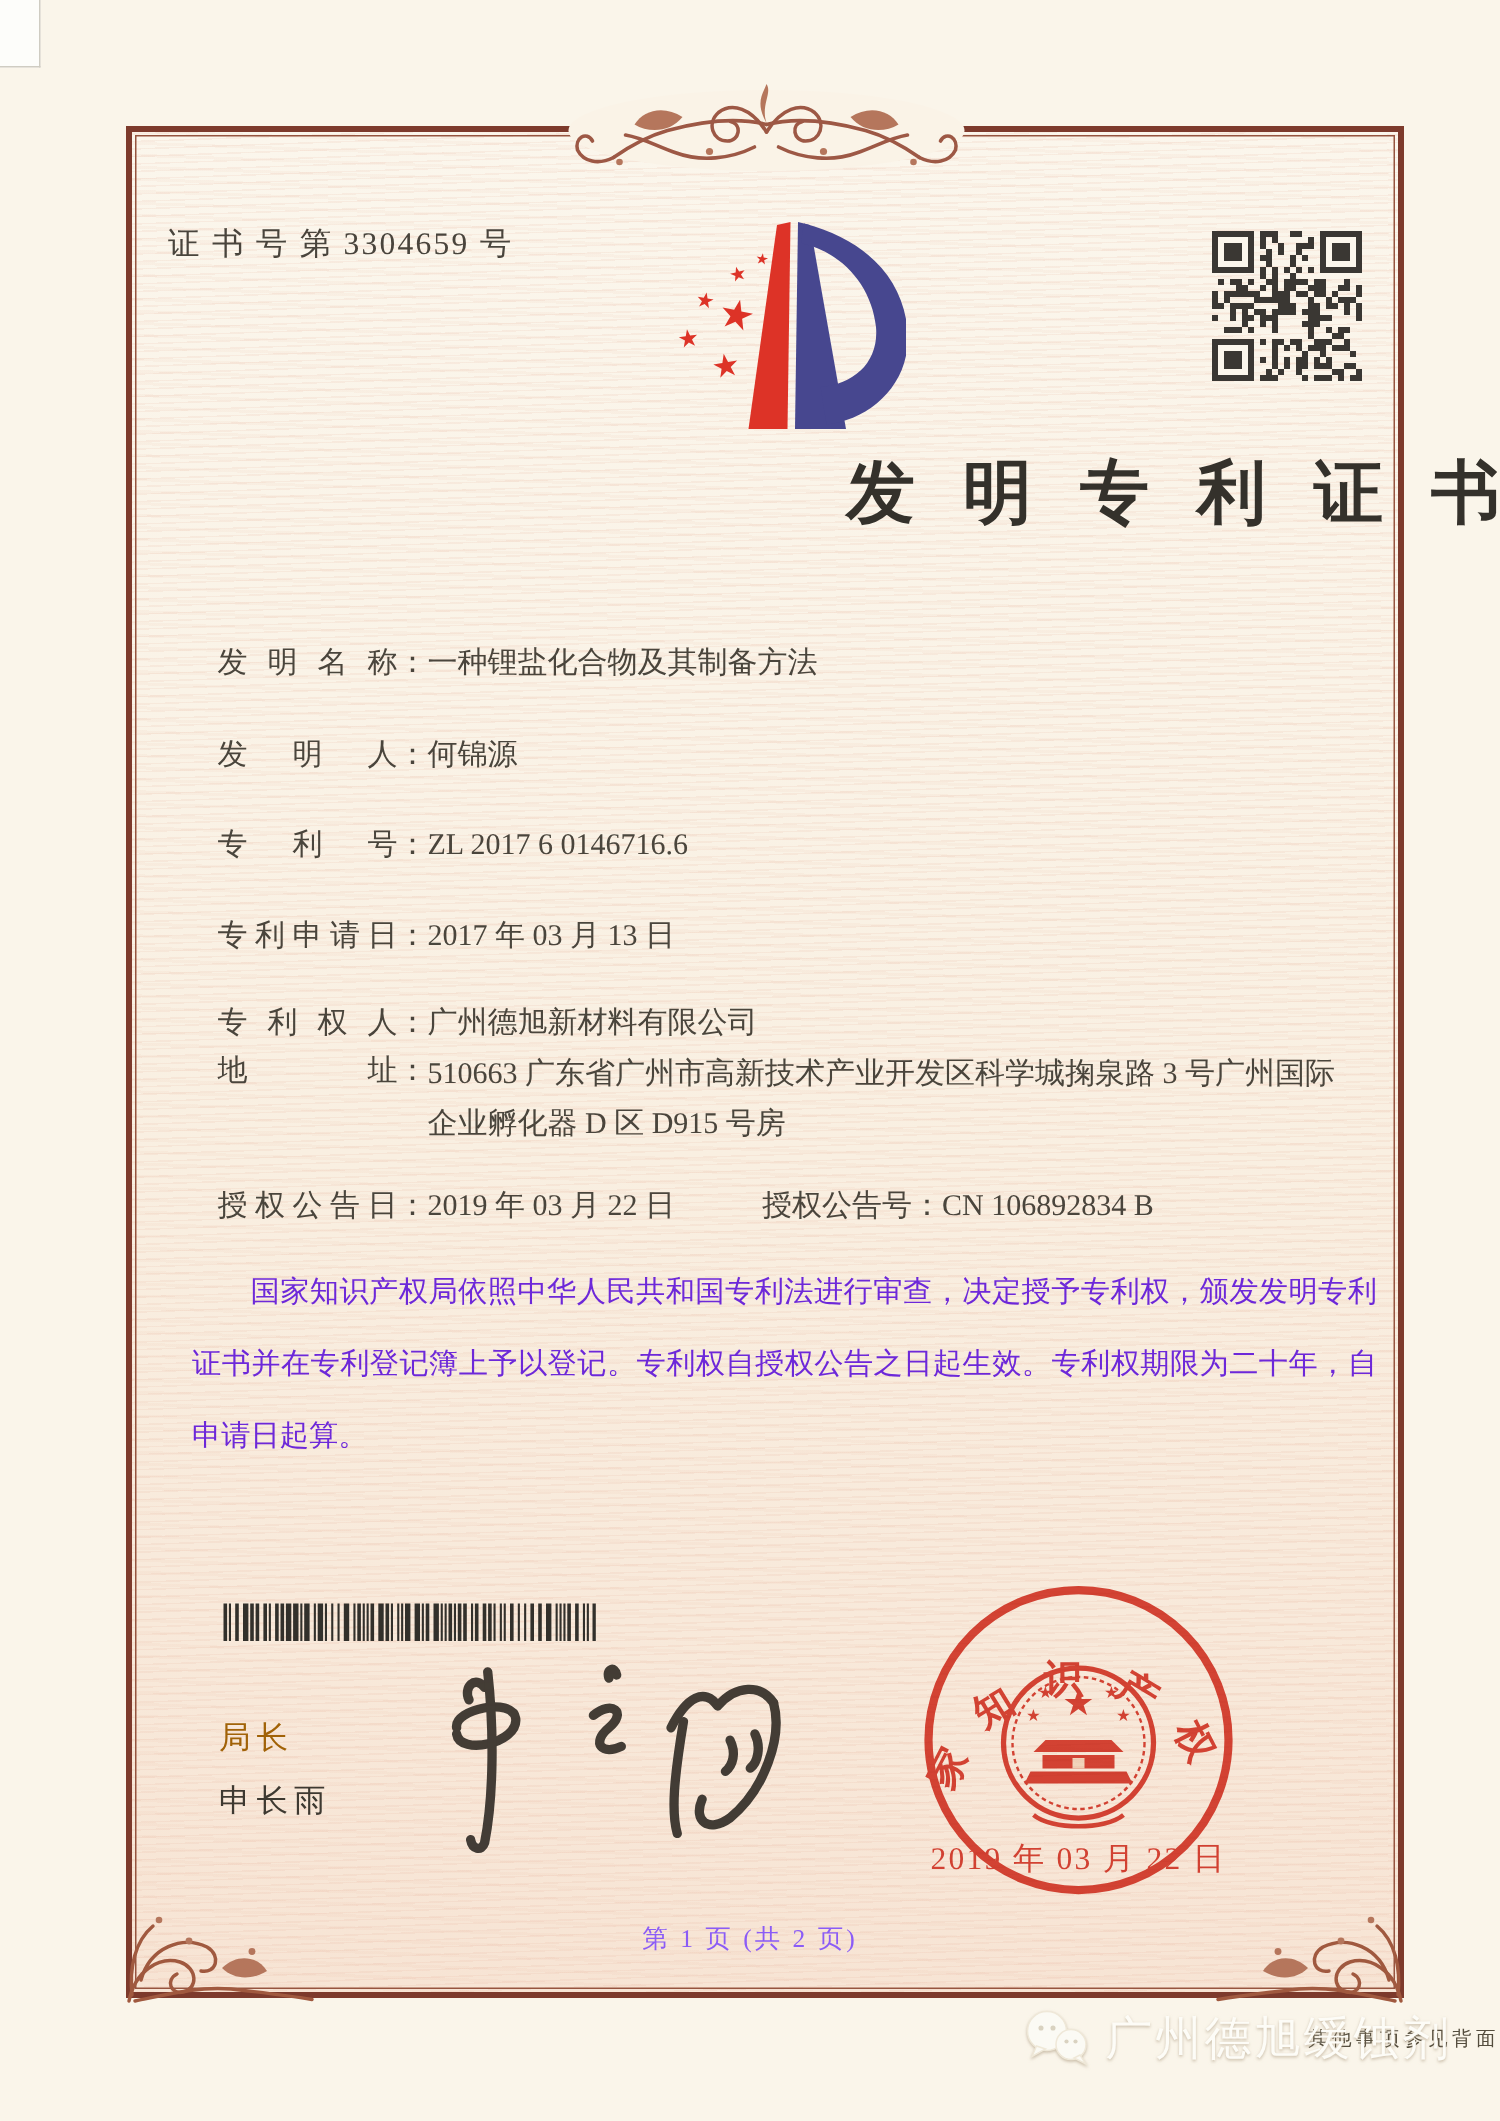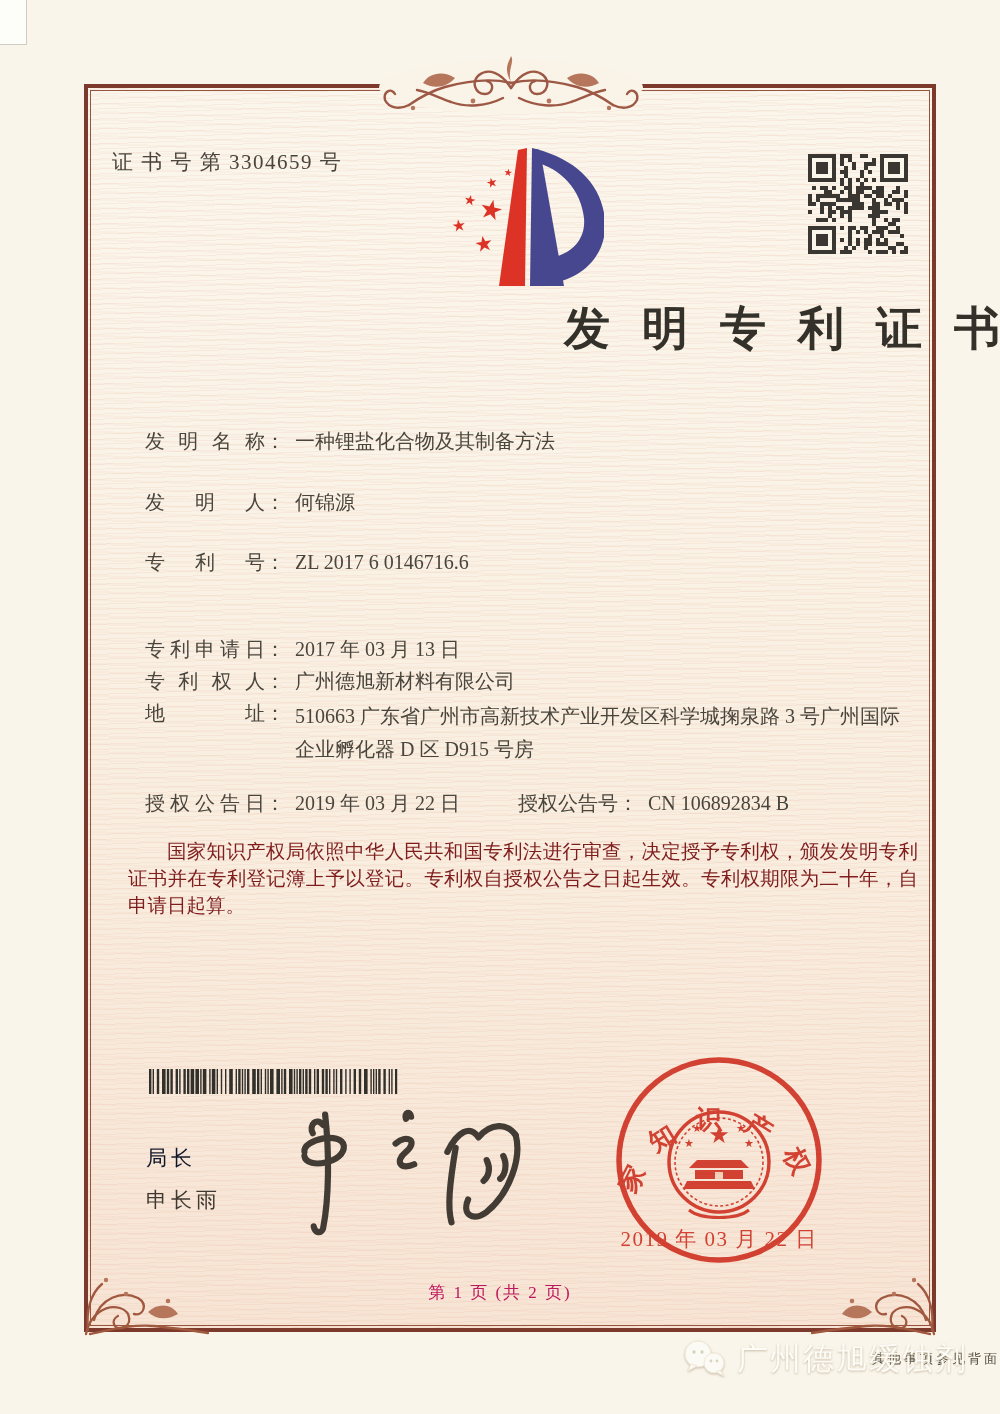--- a/index.html
+++ b/index.html
@@ -37,36 +37,36 @@
   .logo{left:428px;top:138px;}
   .qr{left:806px;top:152px;width:104px;height:104px;}
   .title-wrap{left:0;top:298px;width:100%;text-align:right;}
   .title-wrap span{
     font-size:46px;font-weight:700;color:#34312b;
     letter-spacing:32px;margin-right:-32px;
   }
   
   .row{position:absolute;left:145px;font-size:20px;color:#4a453c;white-space:nowrap;}
   .lbl{display:inline-block;width:120px;text-align:justify;text-align-last:justify;vertical-align:top;}
-  .val{margin-left:10px;}
+  .val{margin-left:0;}
   .val-addr{display:inline-block;width:624px;white-space:normal;line-height:33px;vertical-align:top;}
   .grant2{margin-left:58px;}
   
   .body-text{
-    left:128px;top:838px;width:790px;font-size:19.5px;line-height:27px;color:#7f1d1d;
+    left:128px;top:838px;width:790px;font-size:19.5px;line-height:48px;color:#6d28d9;
     text-align:justify;
   }
   .body-text p{margin:0;text-indent:2em;}
   
   .barcode{left:148px;top:1068px;}
-  .director-title{left:146px;top:1144px;font-size:21px;letter-spacing:4px;color:#0f172a;}
+  .director-title{left:146px;top:1144px;font-size:21px;letter-spacing:4px;color:#a16207;}
   .director-name{left:146px;top:1186px;font-size:21px;letter-spacing:4px;color:#3e3931;}
   .signature{left:278px;top:1098px;}
   .seal{left:589px;top:1048px;mix-blend-mode:multiply;opacity:.92;}
-  .page-ind{left:0;top:1281px;width:100%;text-align:center;font-size:17px;color:#be185d;letter-spacing:2px;}
+  .page-ind{left:0;top:1281px;width:100%;text-align:center;font-size:17px;color:#8b5cf6;letter-spacing:2px;}
   .back-note{left:0;top:1350px;width:100%;text-align:right;font-size:13px;color:#544d3e;letter-spacing:3px;}
   .watermark{
     position:absolute;right:32px;top:1338px;display:flex;align-items:center;gap:8px;
     filter:drop-shadow(0 1px 1px rgba(160,140,112,.55));
     justify-content:flex-end;
   }
   .watermark .wm-text{
     font-family:"Liberation Sans","DejaVu Sans",sans-serif;
     font-size:31px;color:#fdfcf7;letter-spacing:2px;white-space:nowrap;
   }
@@ -367,21 +367,21 @@
 
 <div class="row" style="top:428px">
   <span class="lbl">发明名称</span><span>：</span><span class="val">一种锂盐化合物及其制备方法</span>
 </div>
 <div class="row" style="top:489px">
   <span class="lbl">发明人</span><span>：</span><span class="val">何锦源</span>
 </div>
 <div class="row" style="top:549px">
   <span class="lbl">专利号</span><span>：</span><span class="val">ZL 2017 6 0146716.6</span>
 </div>
-<div class="row" style="top:636px">
+<div class="row" style="top:610px">
   <span class="lbl">专利申请日</span><span>：</span><span class="val">2017 年 03 月 13 日</span>
 </div>
 <div class="row" style="top:668px">
   <span class="lbl">专利权人</span><span>：</span><span class="val">广州德旭新材料有限公司</span>
 </div>
 <div class="row" style="top:700px">
   <span class="lbl">地址</span><span>：</span><span class="val val-addr">510663 广东省广州市高新技术产业开发区科学城掬泉路 3 号广州国际企业孵化器 D 区 D915 号房</span>
 </div>
 <div class="row" style="top:790px">
   <span class="lbl">授权公告日</span><span>：</span><span class="val">2019 年 03 月 22 日</span><span class="grant2"><span>授权公告号</span><span>：</span><span class="val">CN 106892834 B</span></span>

